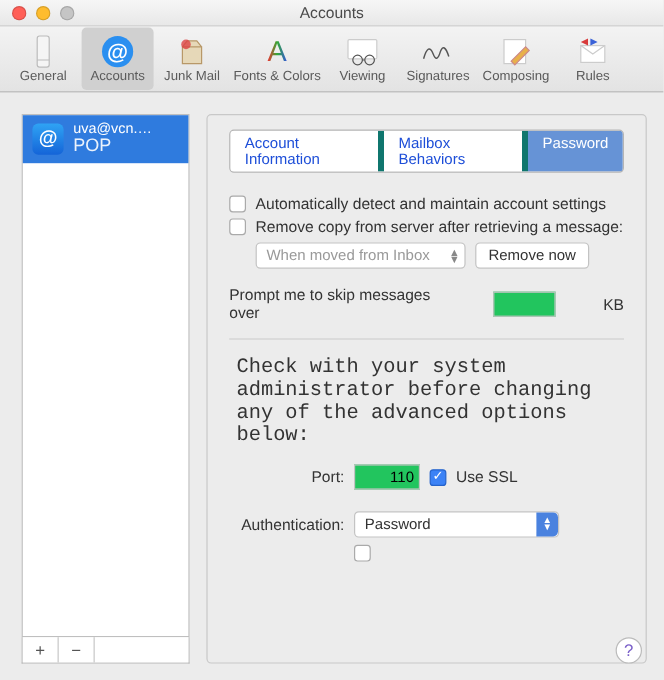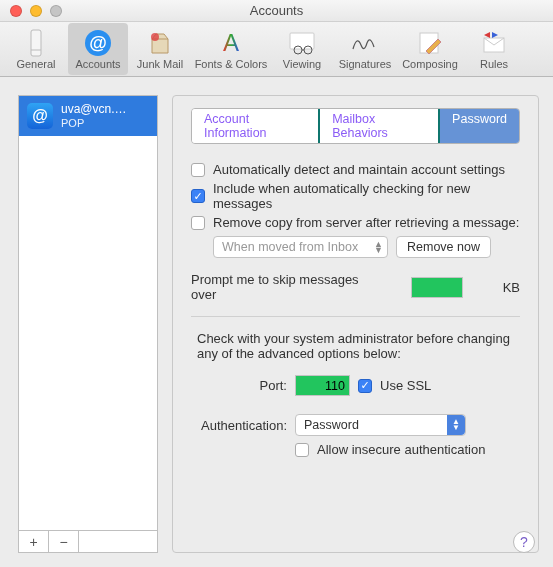--- a/index.html
+++ b/index.html
@@ -16,29 +16,29 @@
 .tb-item.selected{background:#d0d0d0;}
 .tb-icon{width:30px; height:30px; display:flex; align-items:center; justify-content:center;}
 
 .body{display:flex; padding:18px 14px 14px 18px; gap:14px; height:calc(567px - 77px);}
 .sidebar{width:140px; display:flex; flex-direction:column;}
 .acct-list{flex:1; background:#fff; border:1px solid #bfbfbf; border-radius:0;}
 .acct-row{background:#2f7bde; color:#fff; padding:6px 8px; display:flex; align-items:center; gap:8px; height:40px;}
 .acct-icon{width:26px;height:26px;border-radius:5px;background:linear-gradient(#2fa3f4,#1464d8);display:flex;align-items:center;justify-content:center;color:#fff;font-size:16px;font-weight:bold;}
 .acct-text{display:flex;flex-direction:column;line-height:1.1;font-size:12px; overflow:hidden;}
 .acct-text .n{white-space:nowrap; overflow:hidden; text-overflow:ellipsis;}
-.acct-text .t{font-size:11px; opacity:0.9;}
+.acct-text .t{font-size:15px; opacity:0.9;}
 .sb-btns{display:flex; border:1px solid #bfbfbf; border-top:none; height:22px;}
 .sb-btns div{flex:0 0 30px; border-right:1px solid #bfbfbf; display:flex;align-items:center;justify-content:center;font-size:14px;color:#555;background:#fff;}
 .sb-btns div:last-child{flex:1;border-right:none;}
 
 .panel{flex:1; border:1px solid #c8c8c8; border-radius:4px; background:#ececec; padding:12px 18px 18px 18px; position:relative; font-size:13px; color:#333;}
 .tabs{display:flex; justify-content:center; margin-bottom:18px;}
 .tabseg{display:flex; border:1px solid #b5b5b5; border-radius:4px; overflow:hidden; font-size:12.5px;}
-.tabseg div{padding:3px 12px; background:#fff; color:#8b5cf6; border-right:2px solid #0f766e;}
+.tabseg div{padding:3px 12px; background:#fff; color:#1d4ed8; border-right:5px solid #0f766e;}
 .tabseg div:last-child{border-right:none;}
 .tabseg div.sel{background:#6693d6; color:#fff;}
 
 .row{display:flex; align-items:center; gap:8px; margin:4px 0;}
 .chk{width:14px;height:14px;border:1px solid #aaa;border-radius:3px;background:#fff;display:inline-flex;align-items:center;justify-content:center;flex-shrink:0;}
 .chk.on{background:#3b82f6;border-color:#2563cb;}
 .chk.on::after{content:"✓";color:#fff;font-size:11px;line-height:1;}
 
 .select{border:1px solid #c3c3c3;border-radius:4px;background:#fff;height:22px;display:flex;align-items:center;padding:0 20px 0 8px;font-size:12.5px;position:relative;color:#999;}
 .select.enabled{color:#333;}
@@ -176,60 +176,55 @@
         <div>Mailbox Behaviors</div>
         <div class="sel">Password</div>
       </div>
     </div>
 
     <div class="row">
       <span class="chk"></span>
       <span>Automatically detect and maintain account settings</span>
     </div>
     <div class="row">
-      <span class="chk on"></span>
-      <span>Include when automatically checking for new messages</span>
-    </div>
-    <div class="row">
       <span class="chk"></span>
       <span>Remove copy from server after retrieving a message:</span>
     </div>
     <div class="row" style="margin-left:22px; gap:8px; margin-top:6px;">
       <div class="select" style="width:175px">
         <span>When moved from Inbox</span>
         <span class="arrows">▲<br>▼</span>
       </div>
       <div class="btn">Remove now</div>
     </div>
 
     <div class="row" style="margin-top:14px;gap:40px;">
       <span>Prompt me to skip messages over</span>
       <input class="txt" style="width: 52px;" value="">
       <span>KB</span>
     </div>
 
     <hr class="sep">
 
-    <div style="padding:0 6px 10px 6px; font-size:13px;">Check with your system administrator before changing any of the advanced options below:</div>
+    <div style="padding:0 6px 10px 6px; font-size:17px;font-family:Liberation Mono, monospace;">Check with your system administrator before changing any of the advanced options below:</div>
 
     <div class="row">
       <span class="label-right">Port:</span>
       <input class="txt" style="width: 55px; text-align: right;" value="110">
       <span class="chk on"></span>
       <span>Use SSL</span>
     </div>
 
     <div class="row" style="margin-top:18px;">
       <span class="label-right">Authentication:</span>
       <div class="select enabled blue" style="width:171px">
         <span>Password</span>
         <span class="arrows-box">▲<br>▼</span>
       </div>
     </div>
 
     <div class="row" style="margin-left:104px; margin-top:6px;">
       <span class="chk"></span>
-      <span>Allow insecure authentication</span>
     </div>
   </div>
 </div>
 
 <div class="help">?</div>
 
 </body></html>

